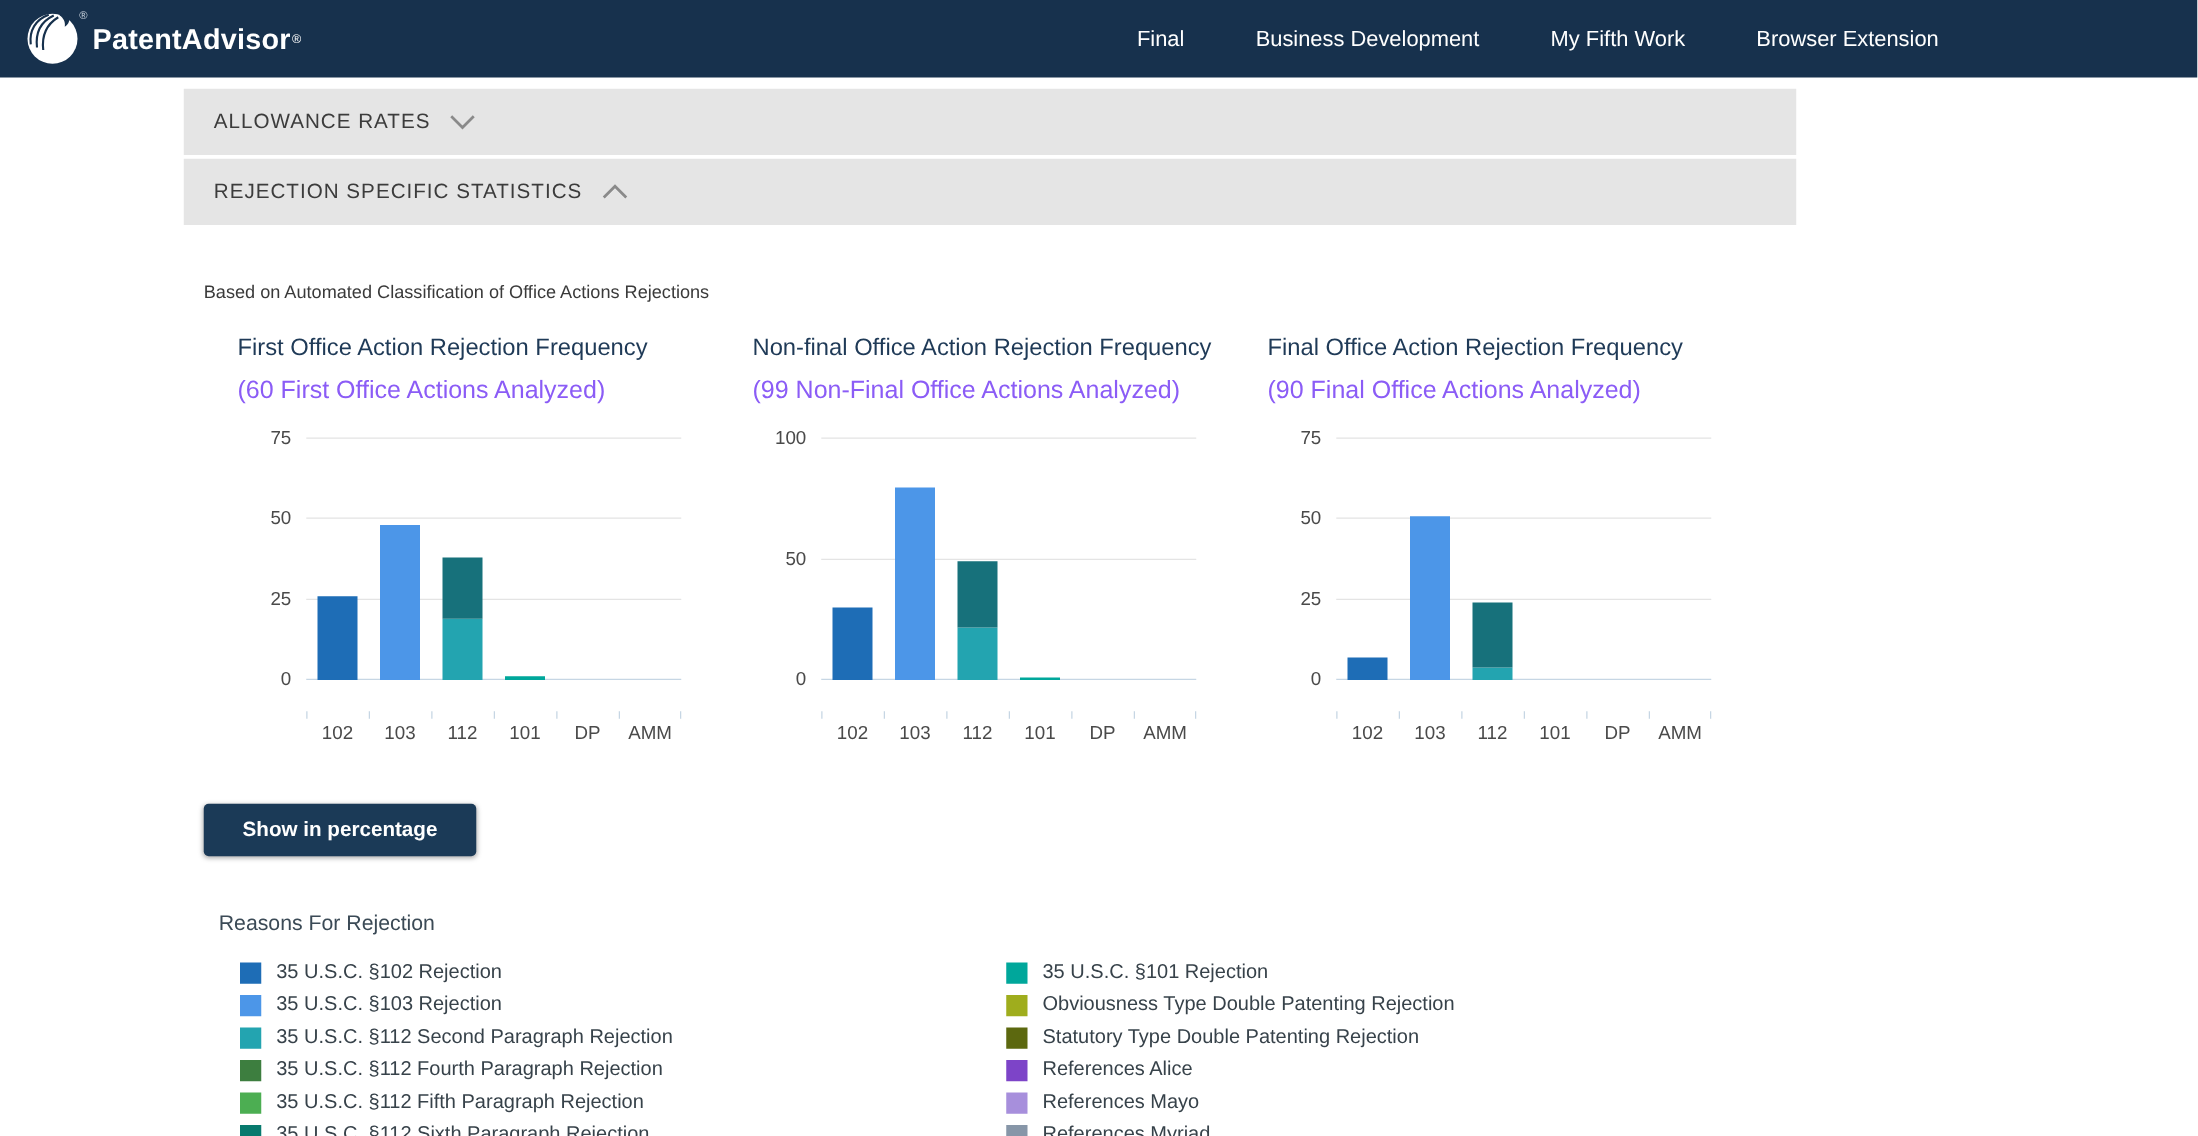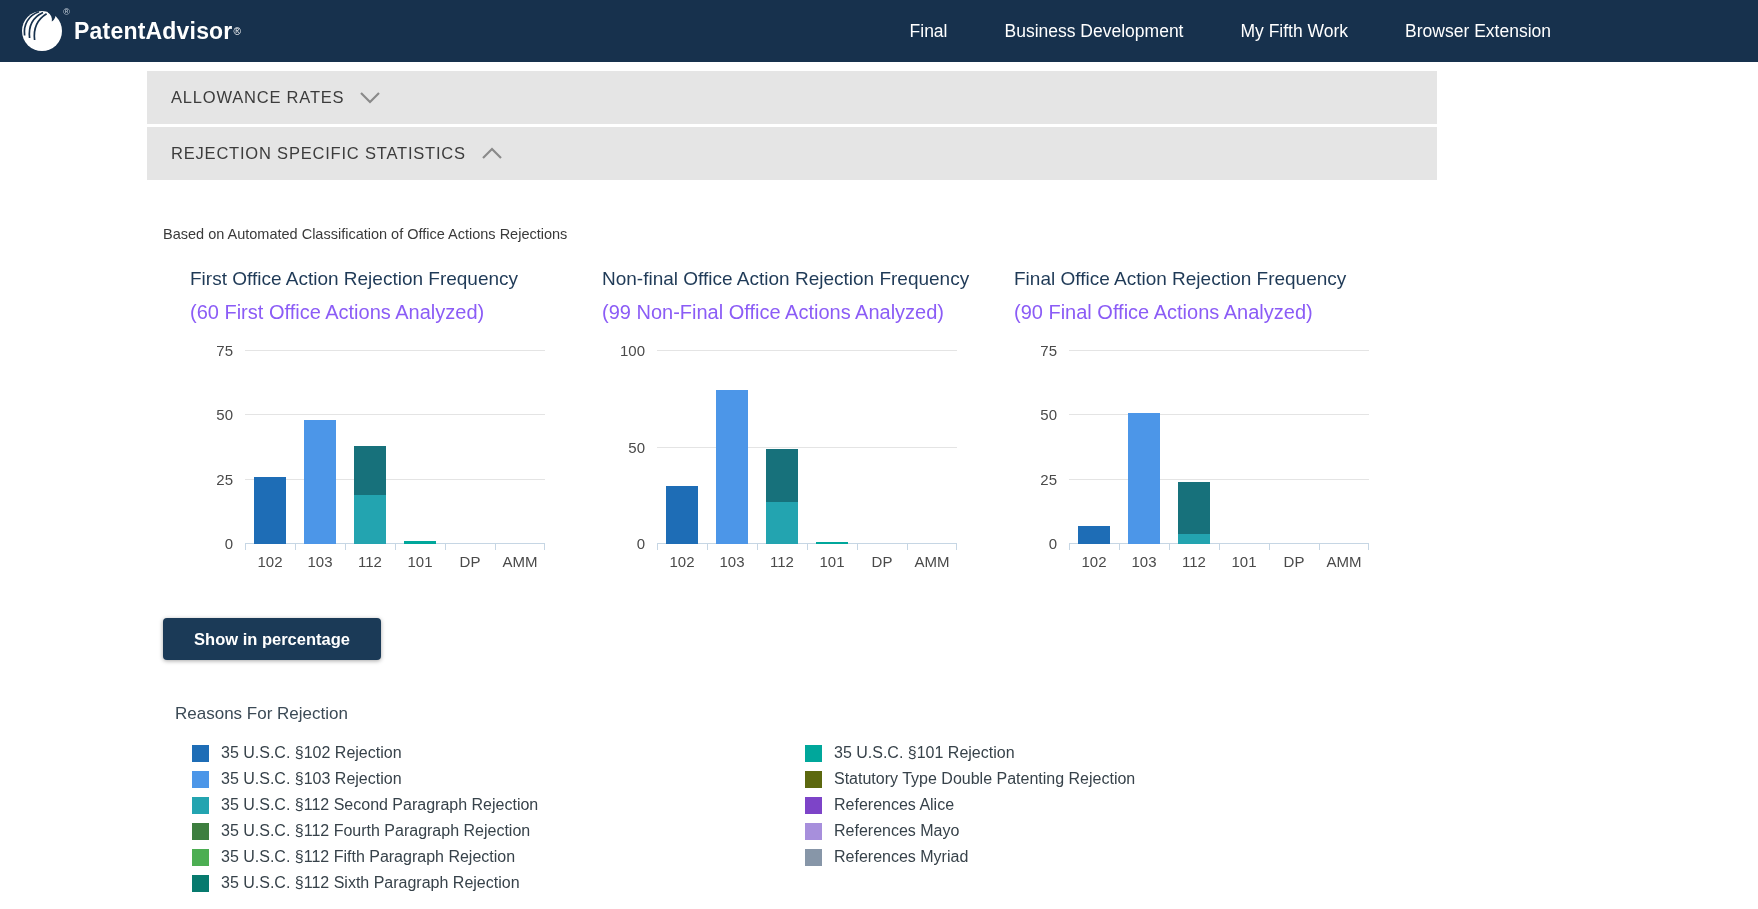--- a/index.html
+++ b/index.html
@@ -48,21 +48,21 @@
   .chart-title {
     margin: 0 0 11px 0; font-size: 19px; font-weight: 400; color: #1f3a57;
   }
   .chart-sub { margin: 0 0 27px 0; font-size: 20px; color: #8b5cf6; }
 
   .plot-wrap { display: flex; }
   .y-axis { position: relative; width: 55px; height: 193px; flex: none; }
   .ytick {
     position: absolute; right: 12px; font-size: 15px; color: #4a4a4a; line-height: 1;
   }
-  .plot-col { display: flex; flex-direction: column; }
+  .plot-col { display: flex; flex-direction: column; gap: 25px; }
   .plot { position: relative; width: 300px; height: 193px; }
   .gridline { position: absolute; left: 0; right: 0; height: 1px; background: #e4e4e4; }
   .baseline { position: absolute; left: 0; right: 0; bottom: 0; height: 1px; background: #c6d6e4; }
   .bar-seg { position: absolute; width: 32px; }
   .x-axis { position: relative; width: 300px; height: 30px; }
   .xtick { position: absolute; top: 0; width: 1px; height: 6px; background: #c6d6e4; }
   .xlabel {
     position: absolute; top: 9px; width: 50px; text-align: center;
     font-size: 15px; color: #4a4a4a;
   }
@@ -286,20 +286,24 @@
           <span class="swatch" style="background: rgb(7, 122, 110);"></span>
           <span class="legend-label">35 U.S.C. §112 Sixth Paragraph Rejection</span>
         </div>
       </div>
     <div class="legend-col-1">
         <div class="legend-item">
           <span class="swatch" style="background: rgb(0, 167, 155);"></span>
           <span class="legend-label">35 U.S.C. §101 Rejection</span>
         </div>
         <div class="legend-item">
+          <span class="swatch" style="background: rgb(159, 173, 29);"></span>
+          <span class="legend-label">Obviousness Type Double Patenting Rejection</span>
+        </div>
+        <div class="legend-item">
           <span class="swatch" style="background: rgb(92, 104, 15);"></span>
           <span class="legend-label">Statutory Type Double Patenting Rejection</span>
         </div>
         <div class="legend-item">
           <span class="swatch" style="background: rgb(125, 68, 200);"></span>
           <span class="legend-label">References Alice</span>
         </div>
         <div class="legend-item">
           <span class="swatch" style="background: rgb(167, 143, 220);"></span>
           <span class="legend-label">References Mayo</span>

